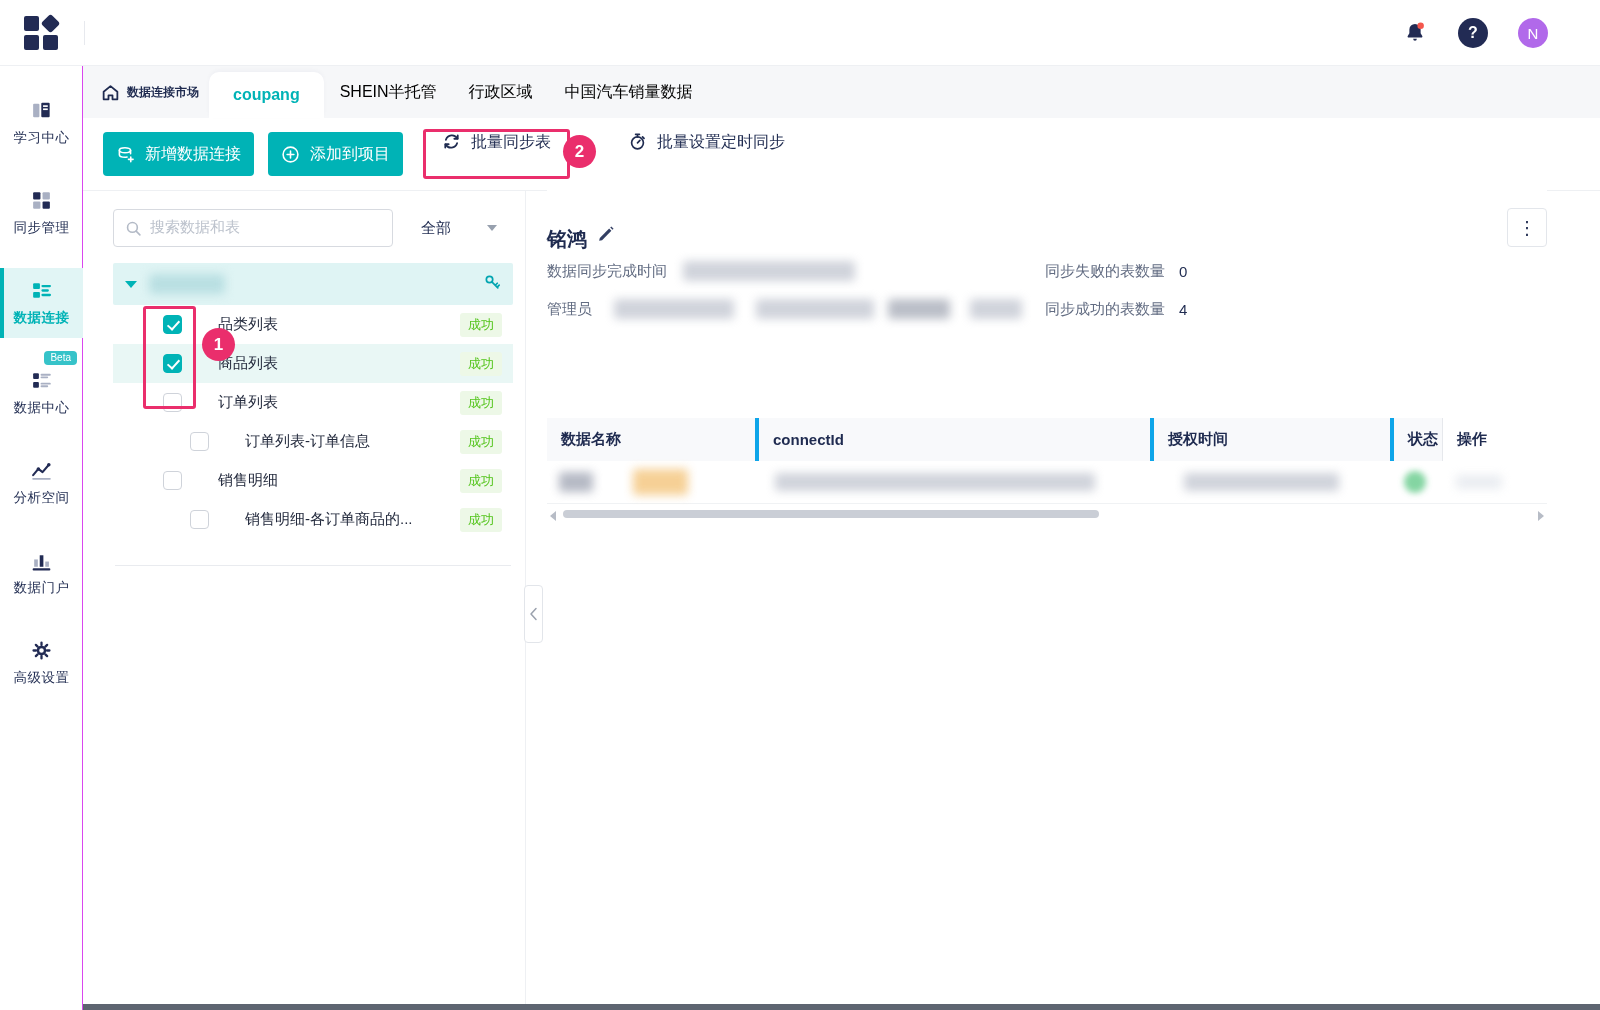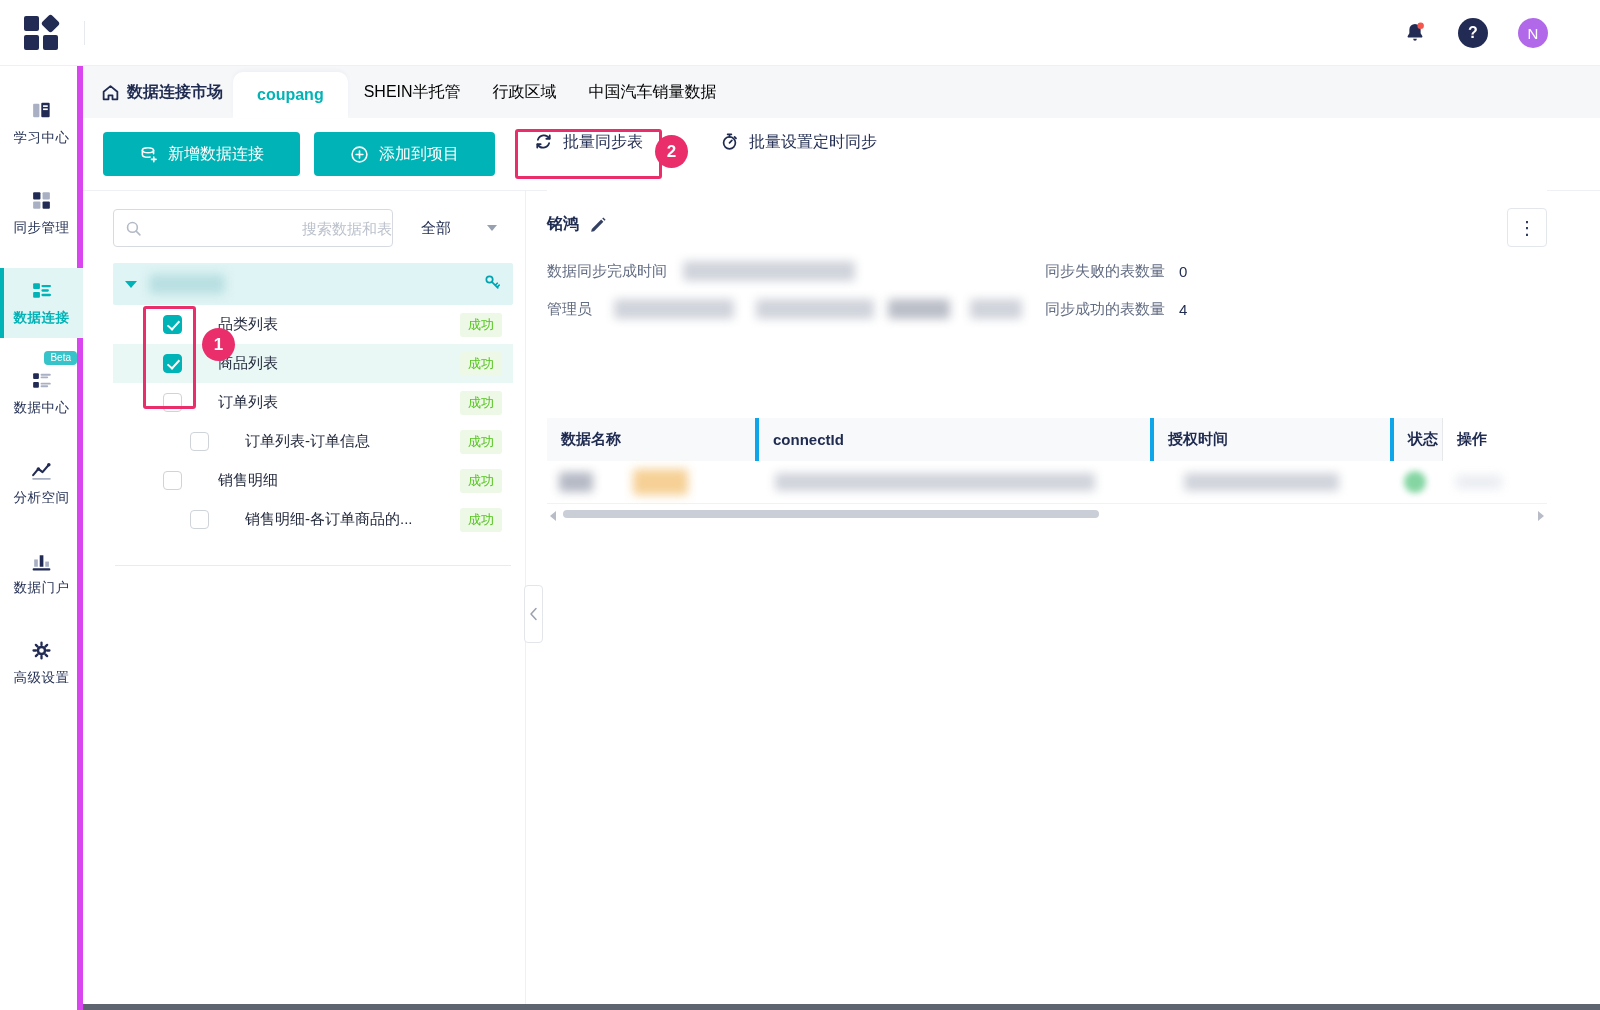--- a/index.html
+++ b/index.html
@@ -12,52 +12,52 @@
   .logo { position:absolute; left:24px; top:16px; width:34px; height:34px; display:grid; grid-template-columns:15px 15px; grid-template-rows:15px 15px; gap:4px; cursor:pointer; }
   .logo i { background:#222b54; border-radius:2px; }
   .logo i.diamond { transform:rotate(45deg) scale(.92); border-radius:3px; }
   .topbar-div { position:absolute; left:84px; top:21px; width:1px; height:24px; background:#e7e9ee; }
   .top-right { position:absolute; right:52px; top:0; height:66px; display:flex; align-items:center; gap:30px; }
   .bell-wrap { position:relative; width:26px; height:26px; }
   .help-btn { width:30px; height:30px; border-radius:50%; background:#222b54; color:#fff; font-size:16px; font-weight:bold; display:flex; align-items:center; justify-content:center; cursor:pointer; }
   .avatar { width:30px; height:30px; border-radius:50%; background:#b169ea; color:#fff; font-size:15px; display:flex; align-items:center; justify-content:center; cursor:pointer; }
 
   
-  .sidebar { position:absolute; left:0; top:66px; width:83px; bottom:0; background:#fff; border-right:6px solid #d946ef; padding-top:22px; z-index:3; }
+  .sidebar { position:absolute; left:0; top:66px; width:83px; bottom:0; background:#fff; border-right:1px solid #d946ef; padding-top:22px; z-index:3; }
   .side-item { position:relative; width:83px; height:70px; margin-bottom:20px; display:flex; flex-direction:column; align-items:center; justify-content:center; gap:7px; cursor:pointer; }
   .side-item .slabel { font-size:13.5px; color:#1f2b50; letter-spacing:.5px; }
   .side-item.active { background:#e1f5f5; }
   .side-item.active::before { content:""; position:absolute; left:0; top:0; bottom:0; width:4px; background:#00b3b6; }
   .side-item.active .slabel { color:#00b3b6; font-weight:bold; }
   .beta-badge { position:absolute; top:-7px; right:6px; background:#36c3c9; color:#fff; font-size:10px; padding:1px 6px 2px; border-radius:4px; }
 
   
   .tabstrip { position:absolute; left:83px; top:66px; right:0; height:52px; background:#f6f7f9; display:flex; align-items:center; z-index:2; }
-  .home-tab { display:flex; align-items:center; gap:7px; margin-left:18px; font-size:16px; font-weight:bold; color:#1f2b50; cursor:pointer; }
+  .home-tab { display:flex; align-items:center; gap:7px; margin-left:18px; font-size:12px; font-weight:bold; color:#1f2b50; cursor:pointer; }
   .conn-tab { height:46px; line-height:46px; align-self:flex-end; background:#fff; border-radius:10px 10px 0 0; padding:0 24px; margin-left:10px; color:#00b3b6; font-weight:bold; font-size:16px; cursor:pointer; box-shadow:0 -2px 4px rgba(30,40,80,.03); }
   .plain-tab { padding:0 16px; font-size:16px; color:#000000; cursor:pointer; }
 
   
   .toolbar { position:absolute; left:83px; top:118px; right:0; height:72px; background:#fff; display:flex; align-items:center; padding-left:20px; }
-  .btn-teal { height:44px; display:flex; align-items:center; gap:10px; padding:0 36px; background:#00b3b6; color:#fff; font-size:16px; border:none; border-radius:4px; cursor:pointer; }
+  .btn-teal { height:44px; display:flex; align-items:center; gap:10px; padding:0 13px; background:#00b3b6; color:#fff; font-size:16px; border:none; border-radius:4px; cursor:pointer; }
   .btn-teal + .btn-teal { margin-left:14px; }
   .anno-box2 { position:relative; margin-left:20px; border:3px solid #ea2e6c; border-radius:3px; height:50px; display:flex; align-items:center; }
   .btn-text { height:44px; display:flex; gap:10px; padding:0 16px; background:transparent; border:none; font-size:16px; color:#1f2b50; cursor:pointer; }
   .anno-circle { width:33px; height:33px; border-radius:50%; background:#ea2e6c; color:#fff; font-size:17px; font-weight:bold; display:flex; align-items:center; justify-content:center; z-index:6; }
   .circle2 { position:absolute; right:-29px; top:3px; }
   .btn-schedule { margin-left:42px; }
 
   .hdiv { position:absolute; left:83px; top:190px; right:0; height:1px; background:#eef0f3; }
   .vdiv { position:absolute; left:525px; top:191px; bottom:6px; width:1px; background:#eef0f3; }
 
   
   .left-panel { position:absolute; left:83px; top:191px; width:442px; bottom:6px; background:#fff; }
   .search-wrap { position:absolute; left:30px; top:18px; width:280px; height:38px; border:1px solid #d7dae0; border-radius:4px; background:#fff; }
   .search-wrap svg { position:absolute; left:11px; top:10px; }
-  .search-wrap input { position:absolute; inset:0; border:none; outline:none; background:transparent; padding-left:36px; font-size:15px; font-family:Liberation Sans, sans-serif; color:#252b3a;text-align:right; }
+  .search-wrap input { position:absolute; inset:0; border:none; outline:none; background:transparent; padding-left:36px; font-size:15px; font-family:Liberation Mono, monospace; color:#252b3a; }
   .search-wrap input::placeholder { color:#bcc2cc; }
   .filter { position:absolute; left:330px; top:18px; width:92px; height:38px; display:flex; align-items:center; justify-content:space-between; padding:0 8px; cursor:pointer; }
   .filter .fval { font-size:15px; color:#1f2b50; }
   .caret-down { width:0; height:0; border-left:5px solid transparent; border-right:5px solid transparent; border-top:6px solid #97a0ae; }
 
   .tree { position:absolute; left:30px; top:72px; width:400px; }
   .parent-row { height:42px; background:#dff4f4; border-radius:2px; display:flex; align-items:center; padding:0 12px; cursor:pointer; }
   .tri-down { width:0; height:0; border-left:6px solid transparent; border-right:6px solid transparent; border-top:7px solid #00b3b6; margin-right:12px; }
   .blur-chip { background:#b9dfe2; height:20px; width:76px; border-radius:4px; filter:blur(5px); }
   .key-icon { margin-left:auto; }
@@ -74,21 +74,21 @@
   .tree-divider { margin-top:26px; margin-left:2px; width:396px; height:1px; background:#e9ebef; }
 
   .anno-box1 { position:absolute; left:143px; top:306px; width:53px; height:103px; border:3px solid #ea2e6c; border-radius:3px; z-index:5; pointer-events:none; }
   .circle1 { position:absolute; left:202px; top:328px; }
 
   .collapse-handle { position:absolute; left:524px; top:585px; width:19px; height:58px; background:#fff; border:1px solid #e2e5ea; border-radius:4px; z-index:4; display:flex; align-items:center; justify-content:center; cursor:pointer; }
 
   
   .right-panel { position:absolute; left:547px; top:190px; width:1000px; bottom:6px; background:#fff; }
   .rp-title { position:absolute; left:0; top:24px; display:flex; align-items:center; gap:10px; }
-  .rp-title .tname { font-size:16px; font-weight:bold; color:#1f2b50; }
+  .rp-title .tname { font-size:20px; font-weight:bold; color:#1f2b50;margin-top:12px; }
   .kebab { position:absolute; right:0; top:18px; width:40px; height:39px; border:1px solid #e3e6eb; border-radius:4px; display:flex; align-items:center; justify-content:center; font-size:18px; color:#1f2b50; cursor:pointer; background:#fff; }
   .info-row { position:absolute; left:0; display:flex; align-items:center; height:22px; }
   .info-row .ilabel { font-size:15px; color:#626c82; }
   .blurb { height:20px; border-radius:3px; filter:blur(5px); opacity:.65; background:#b7bcc8; }
   .stat { position:absolute; left:498px; display:flex; align-items:center; height:22px; }
   .stat .ilabel { font-size:15px; color:#626c82; }
   .stat .ival { margin-left:14px; font-size:15px; color:#1f2b50; }
 
   .rp-tabs { position:absolute; left:0; right:0; top:158px; height:44px; border-bottom:1px solid #ecedf1; }
   .rp-tab { display:inline-block; margin-right:42px; font-size:16px; color:#232c48; padding:8px 2px 13px; cursor:pointer; }

